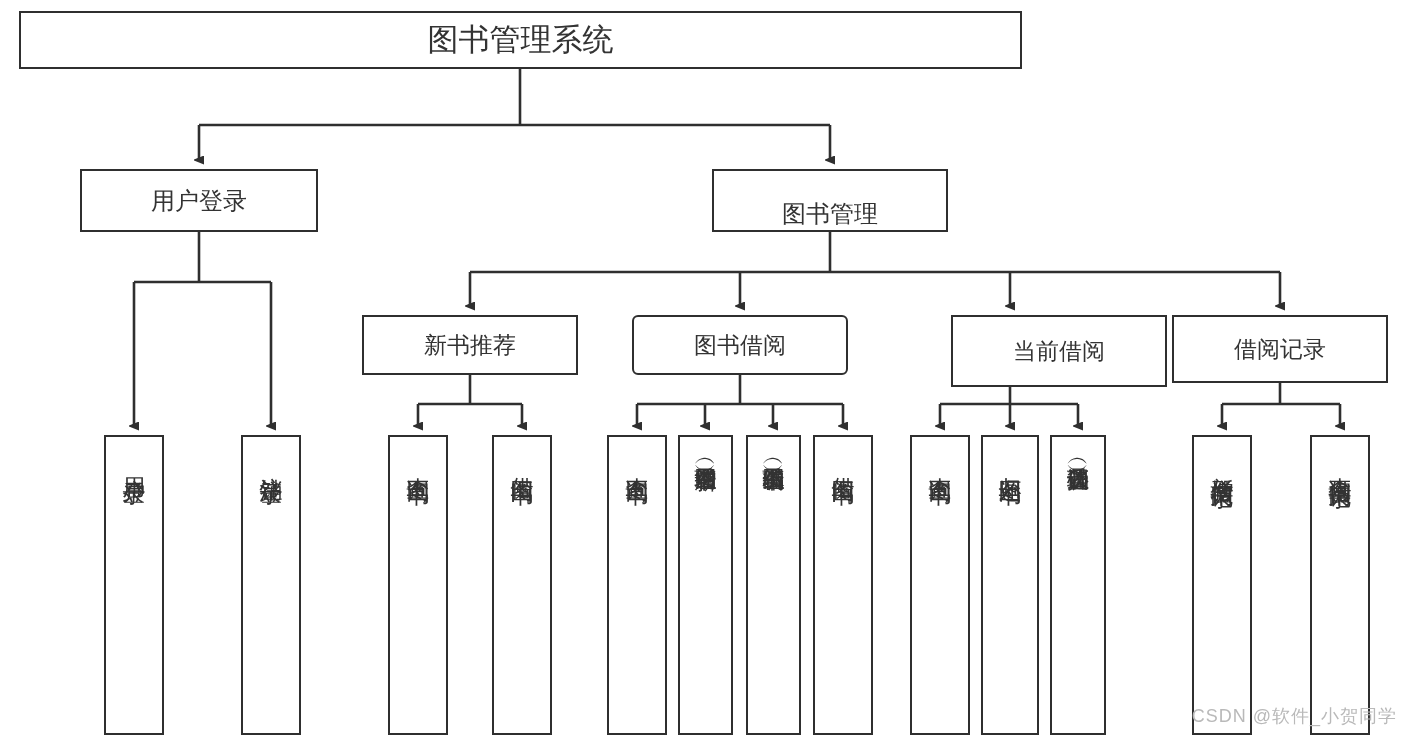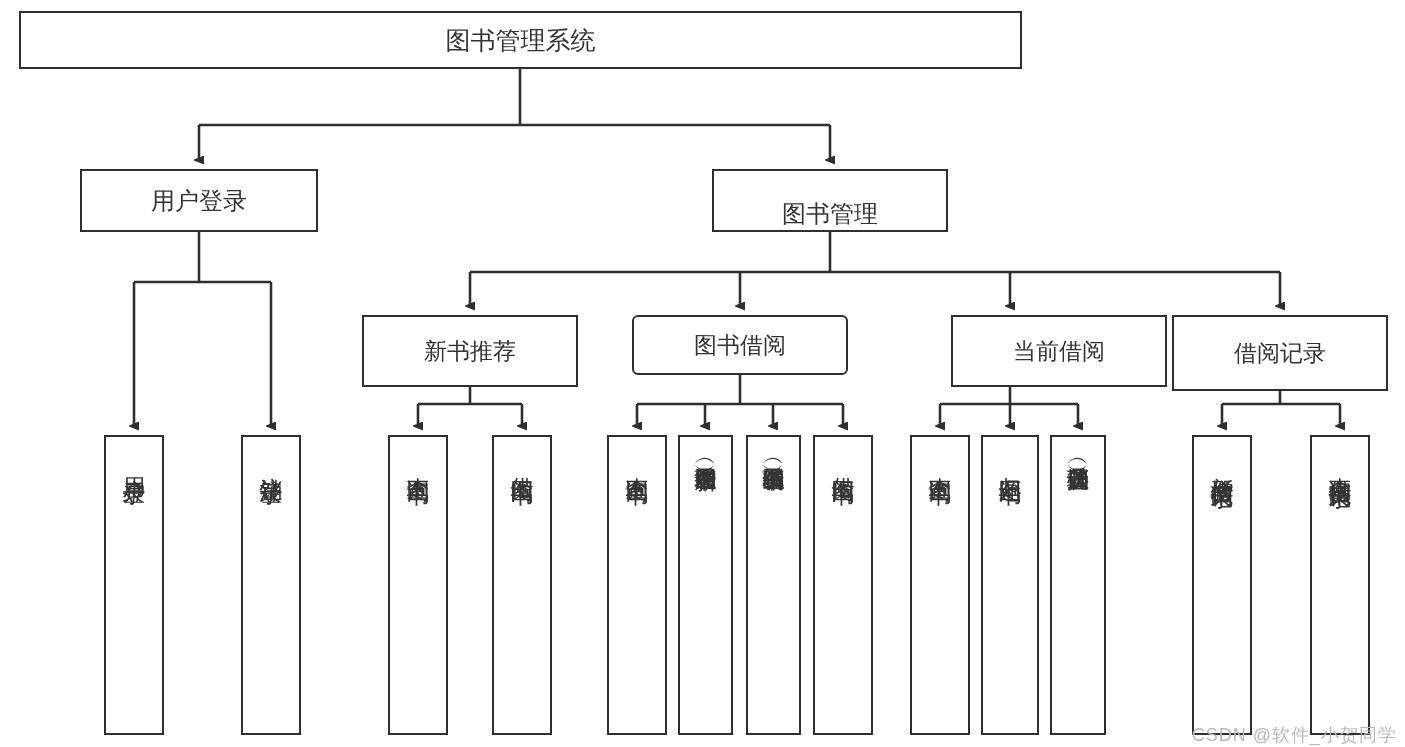--- a/index.html
+++ b/index.html
@@ -29,21 +29,21 @@
     position: absolute;
     box-sizing: border-box;
     border: 2.5px solid #2f2f2f;
     background: #ffffff;
     display: flex;
     align-items: center;
     justify-content: center;
     color: #333333;
   }
   .node.level-root {
-    font-size: 25px;
+    font-size: 31px;
   }
   .node.level-2 {
     font-size: 24px;
   }
   .node.level-3 {
     font-size: 23px;
   }
   .node.leaf {
     align-items: flex-start;
     justify-content: center;
@@ -58,21 +58,21 @@
     color: #333333;
     white-space: nowrap;
   }
   .vtext.tight {
     font-size: 22px;
     letter-spacing: 0px;
   }
   .watermark {
     position: absolute;
     right: 8px;
-    bottom: 0;
+    bottom: 19px;
     font-size: 18px;
     color: #b9b9b9;
     letter-spacing: 1px;
     white-space: nowrap;
     text-align: center;
   }
 </style>
 </head>
 <body>
 
@@ -135,33 +135,33 @@
   </div>
 
   <div class="node level-2" style="left:80px; top:169px; width:238px; height:63px;">
     <span>用户登录</span>
   </div>
 
   <div class="node level-2" style="left:712px; top:169px; width:236px; height:63px;align-items:flex-end;">
     <span>图书管理</span>
   </div>
 
-  <div class="node level-3" style="left:362px; top:315px; width:216px; height:72px;">
+  <div class="node level-3" style="left:362px; top:315px; width:216px; height:60px;">
     <span>新书推荐</span>
   </div>
 
   <div class="node level-3" style="left:632px; top:315px; width:216px; height:60px;border-radius:6px;">
     <span>图书借阅</span>
   </div>
 
   <div class="node level-3" style="left:951px; top:315px; width:216px; height:72px;justify-content:center;">
     <span>当前借阅</span>
   </div>
 
-  <div class="node level-3" style="left:1172px; top:315px; width:216px; height:76px;">
+  <div class="node level-3" style="left:1172px; top:315px; width:216px; height:68px;">
     <span>借阅记录</span>
   </div>
 
   <div class="node leaf" style="left:104px; top:435px; width:60px; height:300px;">
     <span class="vtext">用户登录</span>
   </div>
 
   <div class="node leaf" style="left:241px; top:435px; width:60px; height:300px;">
     <span class="vtext">注销登录</span>
   </div>

